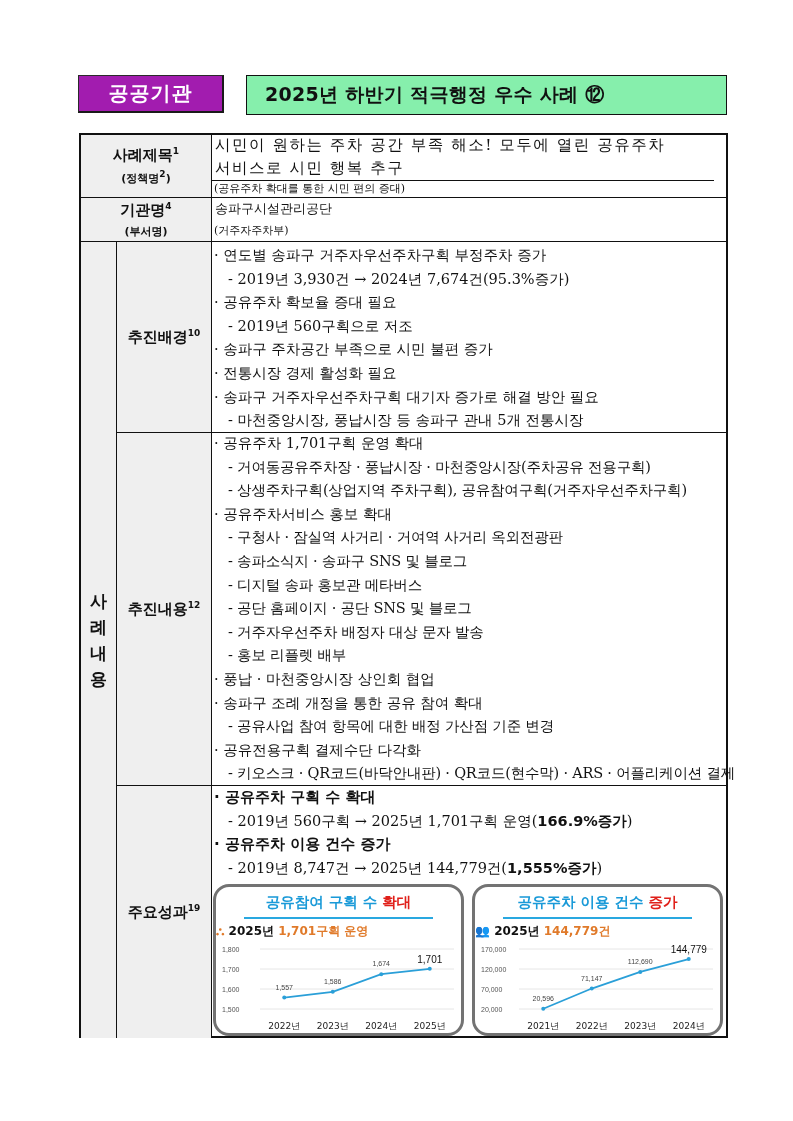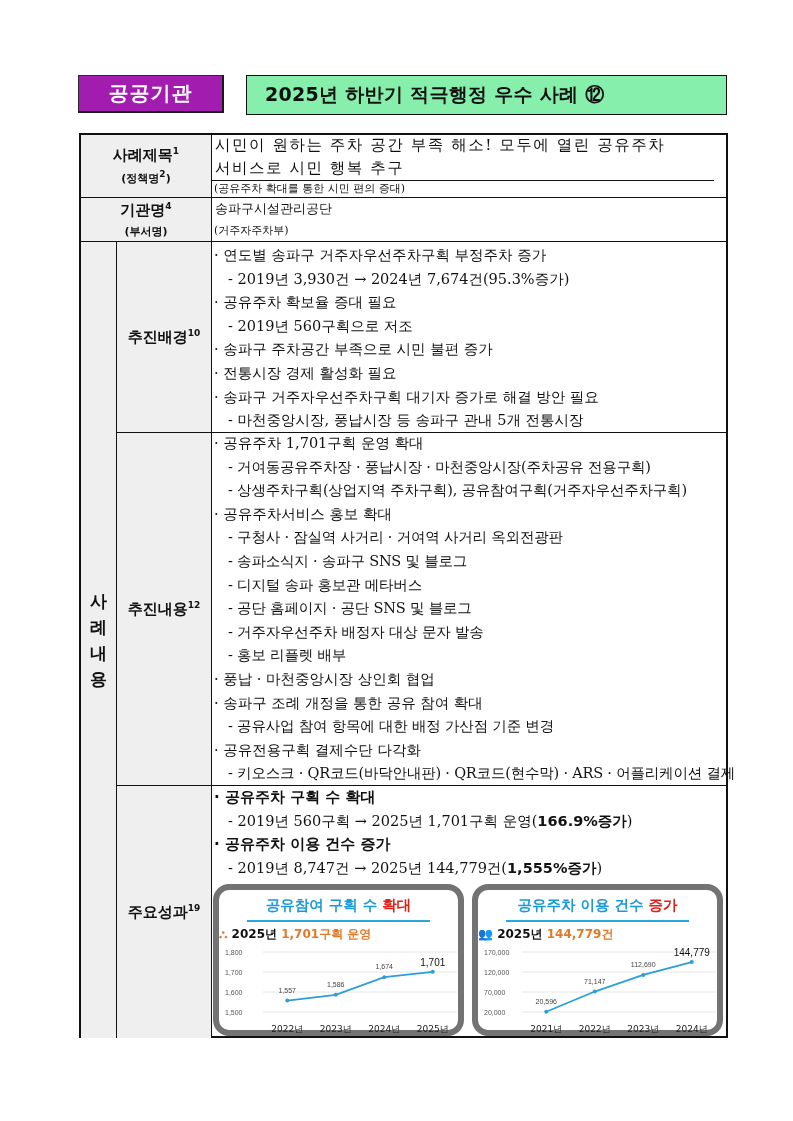--- a/index.html
+++ b/index.html
@@ -27,21 +27,21 @@
   .lbl sup { font-size: 9px; }
 
   .content { position: absolute; font-size: 14.5px; line-height: 23.6px; }
   .content .l1 { padding-left: 2px; white-space: nowrap; }
   .content .l2 { padding-left: 16px; white-space: nowrap; }
   .small { font-size: 11px; line-height: 16px; }
   .b { font-weight: bold; font-family: "DejaVu Sans", sans-serif; }
 
   .chart-card {
     position: absolute; top: 884px; width: 251px; height: 152px;
-    border: 6px solid #737373; border-radius: 16px; background: #fff;
+    border: 3px solid #737373; border-radius: 16px; background: #fff;
     font-family: "DejaVu Sans", sans-serif;
   }
   .chart-title { position: absolute; top: 6px; left: 0; right: 0; text-align: center; font-weight: bold; font-size: 14.5px; color: #1a9ad8; }
   .chart-title .accent { color: #e0201a; }
   .chart-rule { position: absolute; top: 30px; left: 28px; right: 28px; height: 2px; background: #29a8e0; }
   .chart-sub { position: absolute; top: 36px; left: 0; right: 0; text-align: left; font-weight: bold; font-size: 12px; color: #111; }
   .chart-sub .hl { color: #e07a2a; }
   .chart-svg { position: absolute; left: 0; top: 54px; }
 </style>
 </head>

